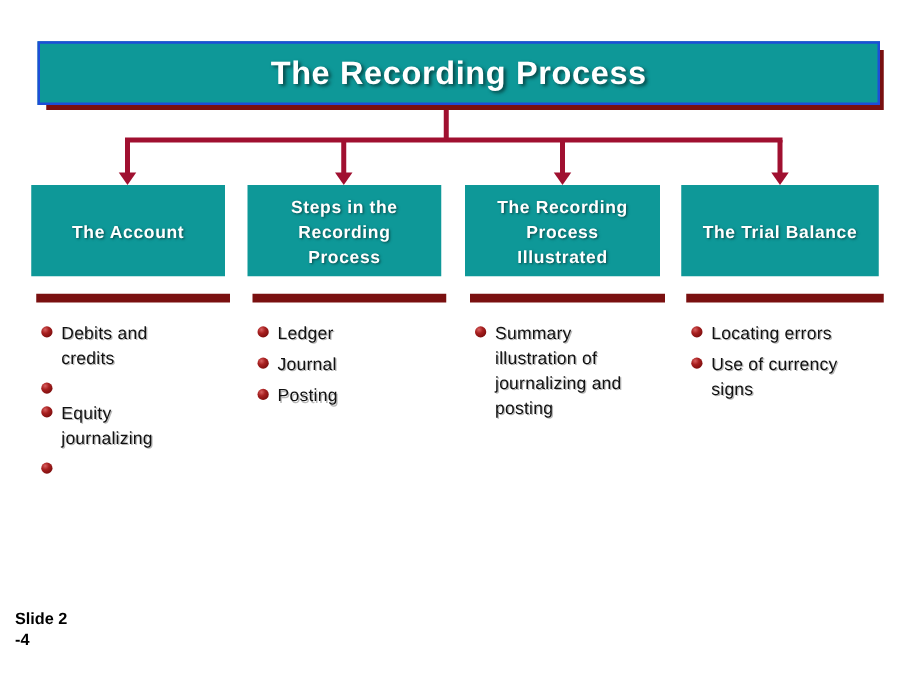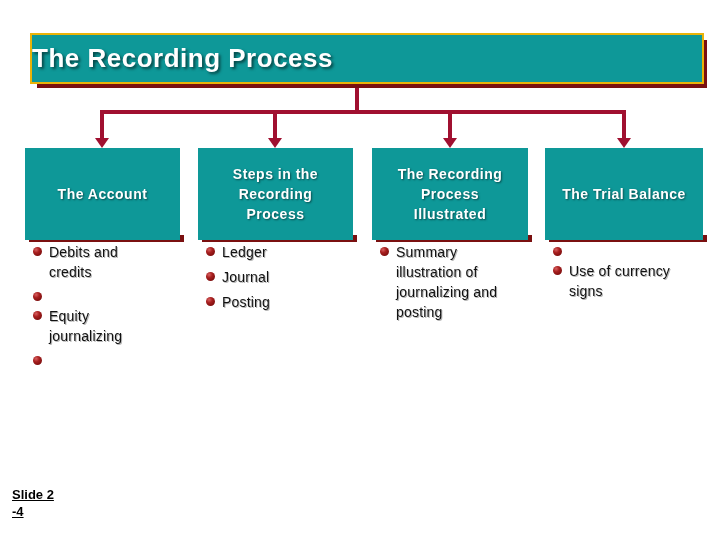--- a/index.html
+++ b/index.html
@@ -11,22 +11,22 @@
     position:relative;width:720px;height:540px;background:#ffffff;
     overflow:hidden;margin:0 auto;
   }
   
   .title-shadow{
     position:absolute;left:37px;top:40px;width:670px;height:48px;
     background:var(--maroon);
   }
   .title-box{
     position:absolute;left:30px;top:33px;width:670px;height:47px;
-    background:var(--teal);border:2px solid #eab308;
-    display:flex;align-items:center;
+    background:var(--teal);border:2px solid #1d4ed8;
+    display:flex;align-items:center;justify-content:center;
   }
   .title-text{
     color:#fff;font-size:26px;font-weight:bold;letter-spacing:0.5px;
     text-shadow:2px 2px 3px rgba(0,0,0,0.55);white-space:nowrap;
   }
   
   .connector{position:absolute;background:var(--crimson);}
   .stem{left:355px;top:88px;width:4px;height:24px;}
   .hline{left:100px;top:110px;width:526px;height:4px;}
   .drop{width:4px;top:112px;height:28px;}
@@ -41,42 +41,42 @@
   .column{position:absolute;top:148px;}
   .col1{left:25px;width:155px;}
   .col2{left:198px;width:155px;}
   .col3{left:372px;width:156px;}
   .col4{left:545px;width:158px;}
   .hdr-shadow{
     position:absolute;top:87px;left:4px;right:-4px;height:7px;
     background:var(--maroon);
   }
   .hdr{
-    position:absolute;left:0;top:0;right:0;height:92px;background:var(--teal);
+    position:absolute;left:0;top:0;right:0;height:73px;background:var(--teal);
     display:flex;align-items:center;justify-content:center;text-align:center;
   }
   .hdr-text{
     color:#fff;font-weight:bold;font-size:14px;line-height:20px;
     letter-spacing:0.5px;white-space:pre-line;
     text-shadow:1px 1px 2px rgba(0,0,0,0.5);
   }
-  .list{position:absolute;left:0;right:-6px;top:94px;padding-top:0;}
+  .list{position:absolute;left:0;right:-6px;top:94px;padding-top:14px;}
   .item{display:flex;align-items:flex-start;margin-bottom:5px;padding-left:8px;}
   .bullet{
     flex:0 0 auto;width:9px;height:9px;border-radius:50%;margin:5px 7px 0 0;
     background:radial-gradient(circle at 35% 30%, #d86060 0%, #a82020 35%, #7a0c0c 80%, #5e0808 100%);
   }
   .itext{
     color:#111;font-size:14px;line-height:20px;letter-spacing:0.2px;
     white-space:pre-line;text-shadow:1px 1px 0 rgba(125,125,125,0.55);
   }
   
   .footer{
     position:absolute;left:12px;top:486px;color:#000;font-weight:bold;
-    font-size:13px;line-height:17px;white-space:pre-line;text-decoration:underline;
+    font-size:13px;line-height:17px;white-space:pre-line;
   }
 </style>
 </head>
 <body>
 
 <div class="slide">
 
   <div class="title-shadow"></div>
   <div class="title-box">
     <span class="title-text">The Recording Process</span>
@@ -160,20 +160,21 @@
   </div>
 
   <div class="column col4">
     <div class="hdr-shadow"></div>
     <div class="hdr">
       <span class="hdr-text">The Trial Balance</span>
     </div>
     <div class="list">
       <div class="item">
         <span class="bullet"></span>
+        <span class="itext">Locating errors</span>
       </div>
       <div class="item">
         <span class="bullet"></span>
         <span class="itext">Use of currency
 signs</span>
       </div>
     </div>
   </div>
 
   <div class="footer">Slide 2

